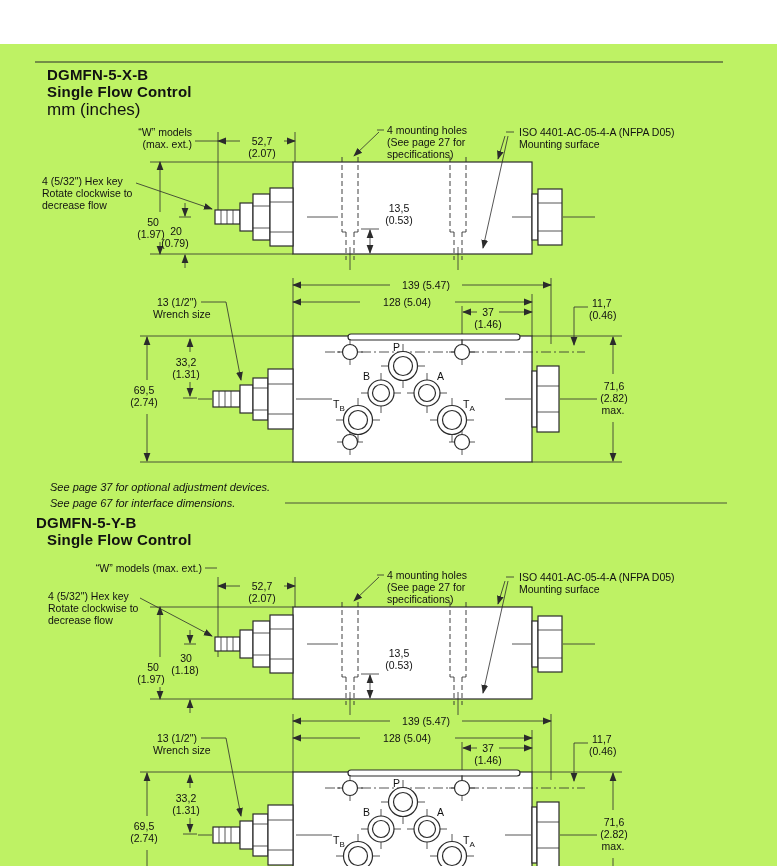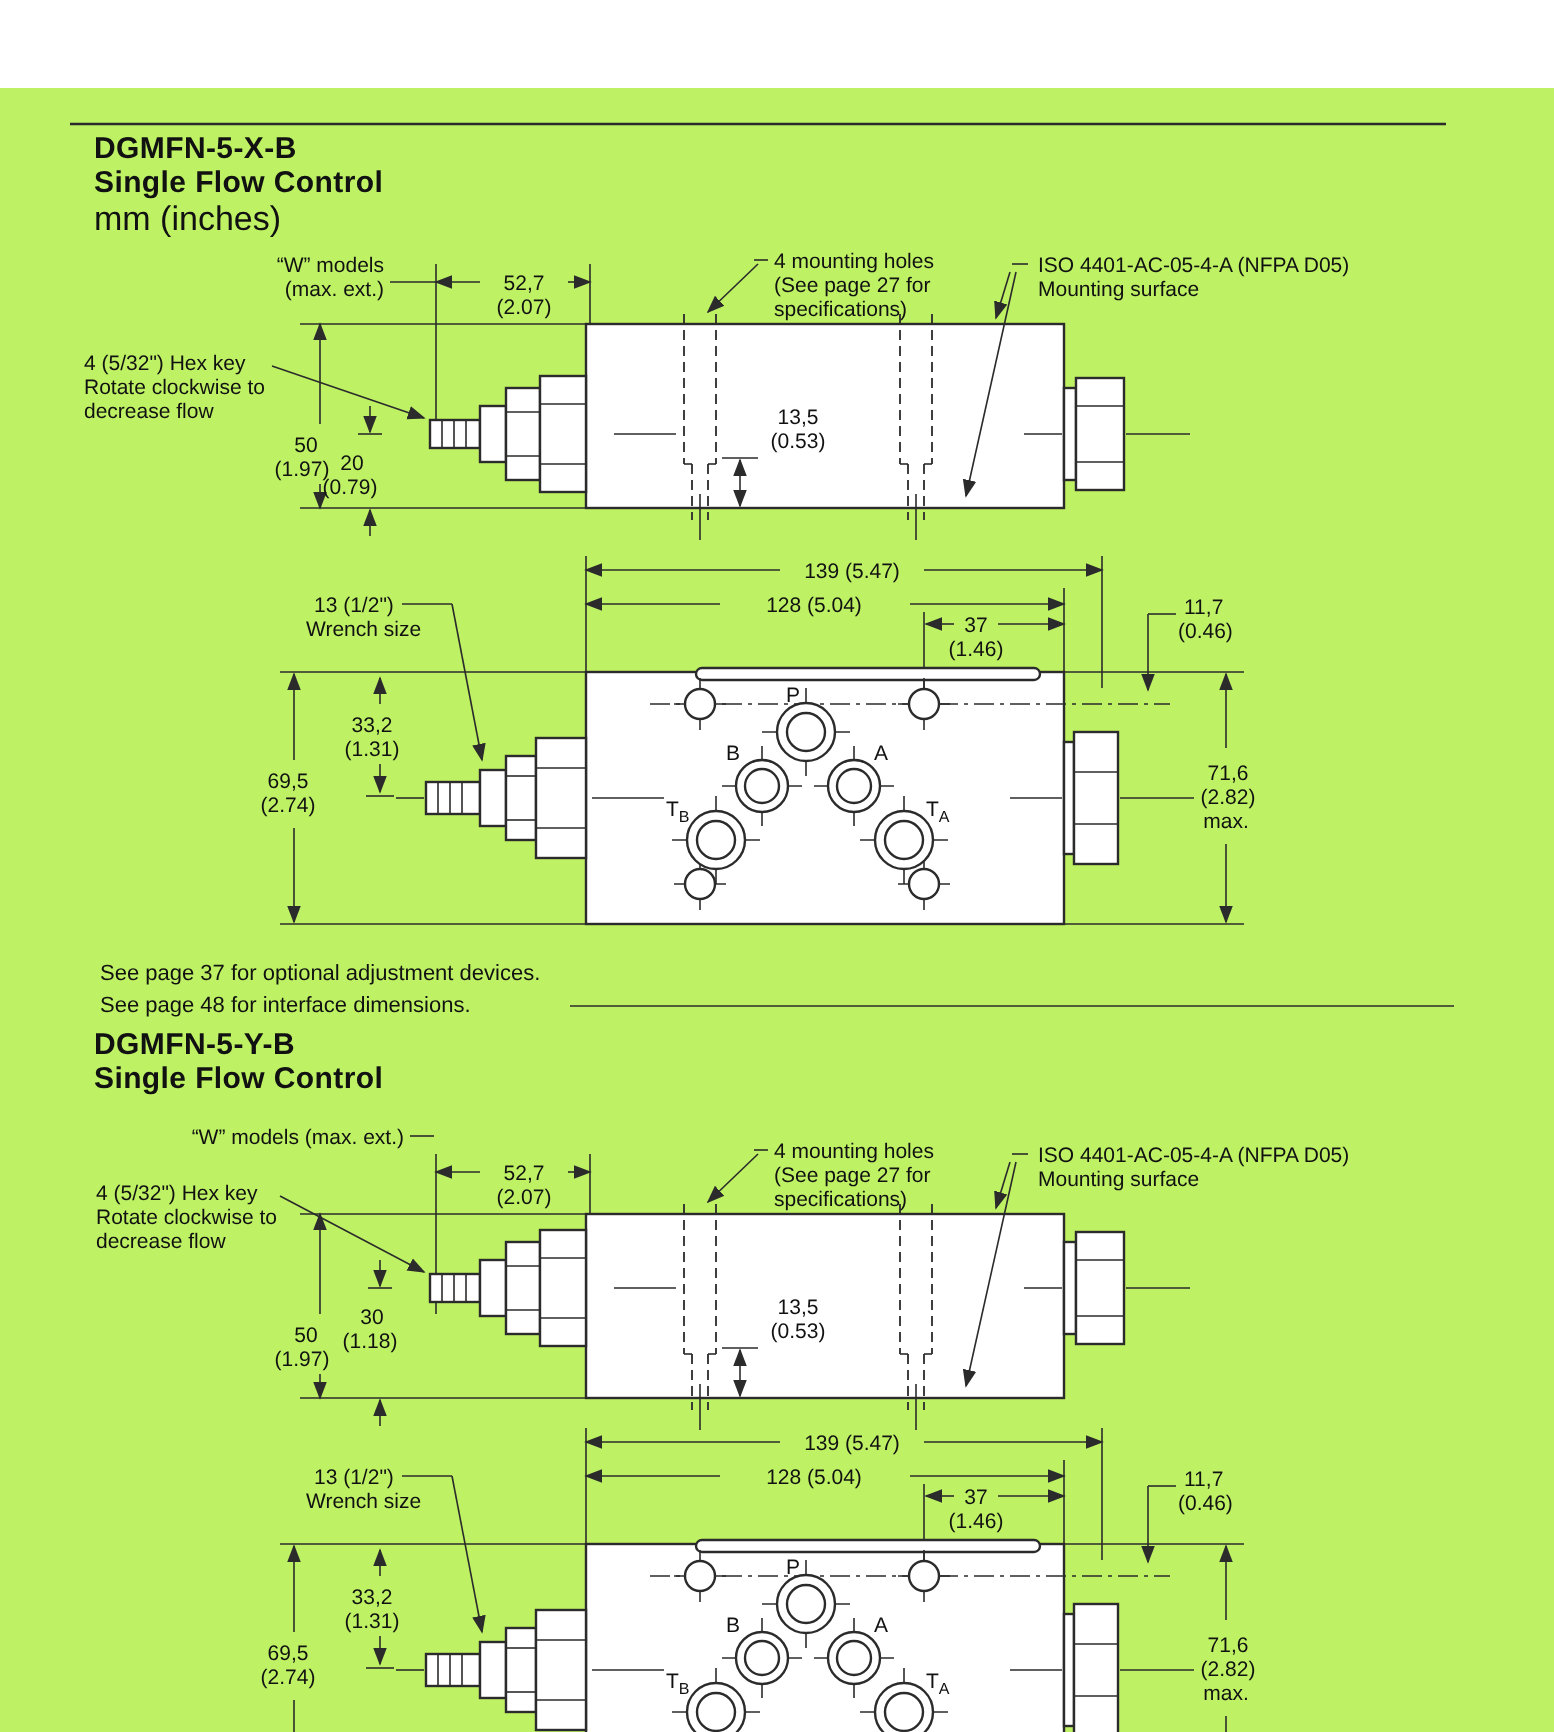--- a/index.html
+++ b/index.html
@@ -1,44 +1,44 @@
 <!DOCTYPE html>
 <html><head>
 <meta charset="utf-8">
 <style>
   html,body{margin:0;padding:0;background:#fff;}
   #page{position:relative;width:777px;height:866px;background:#bef264;overflow:hidden;
         font-family:"Liberation Sans", sans-serif;color:#111;margin-top:44px;}
   .abs{position:absolute;}
   .title{font-size:15px;font-weight:bold;letter-spacing:.2px;}
   .units{font-size:17px;}
-  .note{font-size:11px;}
+  .note{font-size:11px;font-style:italic;}
   svg{position:absolute;left:0;top:0;}
   svg text{font-family:"Liberation Sans",sans-serif;font-size:10.5px;fill:#111;}
   .m{stroke:#2b2b2b;stroke-width:1.2;fill:none;}
   .t{stroke:#2b2b2b;stroke-width:.8;fill:none;}
   .d{stroke:#2b2b2b;stroke-width:.9;fill:none;stroke-dasharray:5 3;}
   .dd{stroke:#2b2b2b;stroke-width:.8;fill:none;stroke-dasharray:10 3 2 3;}
   .wf{fill:#fff;}
   .mid{text-anchor:middle;} .end{text-anchor:end;}
   .sub{font-size:8px;}
 </style>
 </head>
 <body>
 
 <div id="page">
 
   <div class="abs title" style="left:47px;top:22px">DGMFN-5-X-B</div>
   <div class="abs title" style="left:47px;top:39px">Single Flow Control</div>
   <div class="abs units" style="left:47px;top:56px">mm (inches)</div>
 
   <div class="abs note" style="left:50px;top:437px">See page 37 for optional adjustment devices.</div>
-  <div class="abs note" style="left:50px;top:453px">See page 48 for interface dimensions.</div>
-
-  <div class="abs title" style="left:47px;top:470px">DGMFN-5-Y-B</div>
+  <div class="abs note" style="left:50px;top:453px">See page 67 for interface dimensions.</div>
+
+  <div class="abs title" style="left:36px;top:470px">DGMFN-5-Y-B</div>
   <div class="abs title" style="left:47px;top:487px">Single Flow Control</div>
 
   <svg width="777" height="866" viewBox="0 0 777 866">
     <defs>
       <marker id="ah" markerUnits="userSpaceOnUse" markerWidth="9" markerHeight="9" viewBox="0 0 10 10" refX="9" refY="5" orient="auto">
         <path d="M0,1.2 L10,5 L0,8.8 z" fill="#2b2b2b"></path>
       </marker>
 
       <g id="g-hole">
         <line class="d" x1="-8" y1="113" x2="-8" y2="188"></line>

